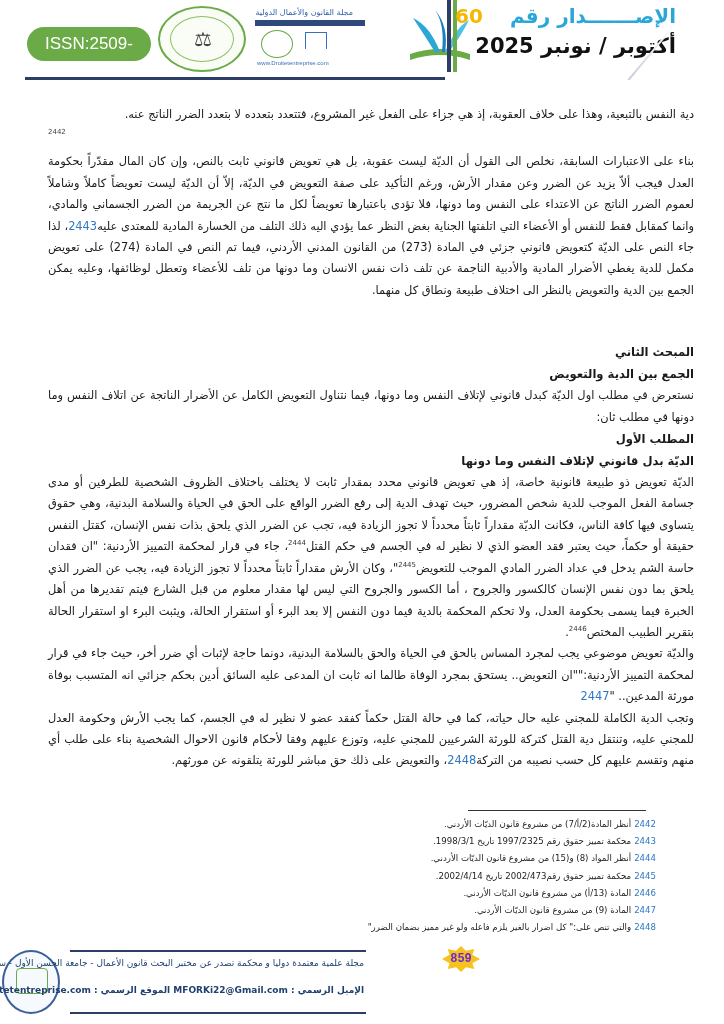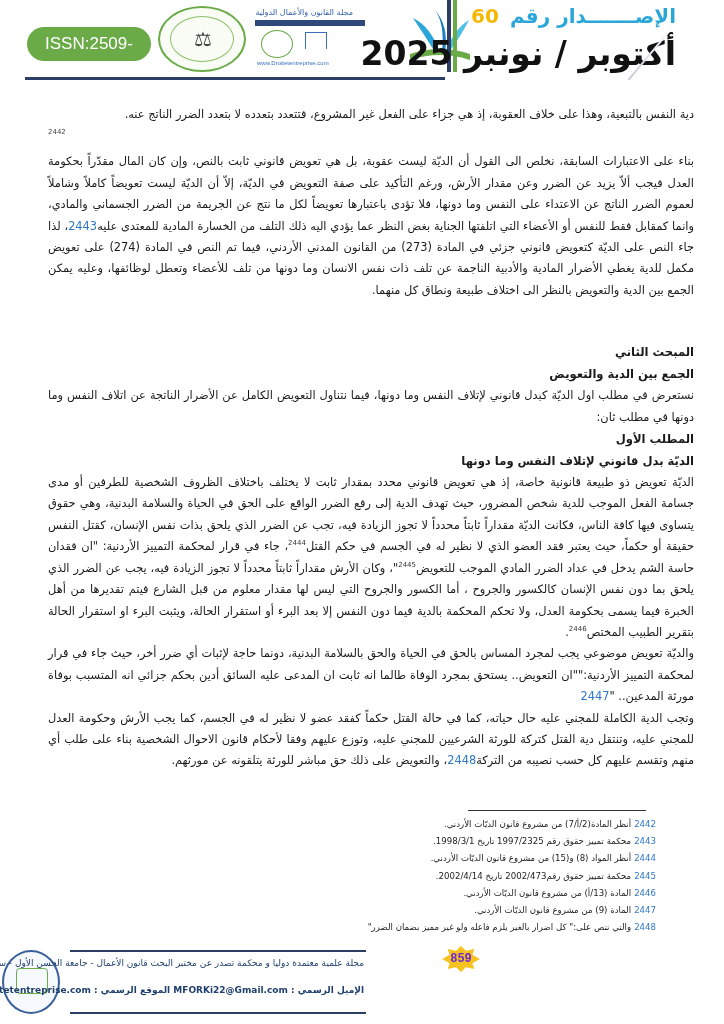--- a/index.html
+++ b/index.html
@@ -15,22 +15,22 @@
   .journal-title { position: absolute; right: 132px; top: 2px; font-size: 8px; color: #2f5fa8; white-space: nowrap; direction: rtl; }
   .journal-sub { position: absolute; left: 0; top: 14px; width: 110px; height: 6px; background: #2f4a7a; }
   .mini-logo { position: absolute; left: 6px; top: 24px; width: 30px; height: 26px; border: 1.5px solid #6aaa47; border-radius: 50%; }
   .uni-mark { position: absolute; left: 50px; top: 26px; width: 20px; height: 16px; border: 1.5px solid #3a6fbf; border-bottom: none; }
   .site-small { position: absolute; left: 2px; top: 54px; font-size: 6px; color: #3a6fbf; font-family: "Liberation Sans", sans-serif; }
   .book-logo { position: absolute; left: 405px; top: 6px; width: 70px; height: 60px; }
   .vbar { position: absolute; top: 0; width: 4px; height: 72px; }
   .vbar.a { left: 447px; background: #2d3e66; }
   .vbar.b { left: 453px; background: #6aaa47; }
   .issue-label { position: absolute; right: 48px; top: 4px; direction: rtl; font-size: 20px; font-weight: bold; color: #2aa7d8; white-space: nowrap; }
-  .issue-num { color: #f5b800; margin-right: 4px; }
-  .issue-date { position: absolute; right: 48px; top: 34px; direction: rtl; font-size: 33px; font-weight: bold; color: #111; white-space: nowrap; font-family: "DejaVu Sans", sans-serif; }
+  .issue-num { color: #f5b800; margin-right: 20px; }
+  .issue-date { position: absolute; right: 48px; top: 34px; direction: rtl; font-size: 21px; font-weight: bold; color: #111; white-space: nowrap; font-family: "DejaVu Sans", sans-serif; }
   .diag { position: absolute; left: 650px; top: 18px; width: 2px; height: 70px; background: linear-gradient(#ffffff, #c8c8d8); transform: rotate(40deg); }
   .header-rule { position: absolute; left: 25px; top: 77px; width: 420px; height: 3px; background: #2d3e66; }
 
   
   .content { position: absolute; left: 48px; right: 30px; top: 86px; direction: rtl; text-align: justify; font-family: "DejaVu Sans", sans-serif; font-size: 11.4px; line-height: 21.4px; color: #1a1a1a; margin-top: 18px; }
   .content p { margin: 0; }
   .fnref-line { text-align: left; font-size: 7px; line-height: 14px; color: #444; direction: ltr; }
   .gap { height: 12px; }
   .gap-lg { height: 40px; }
   .heading { text-align: right; font-weight: bold; font-size: 11.6px; line-height: 22px; }

